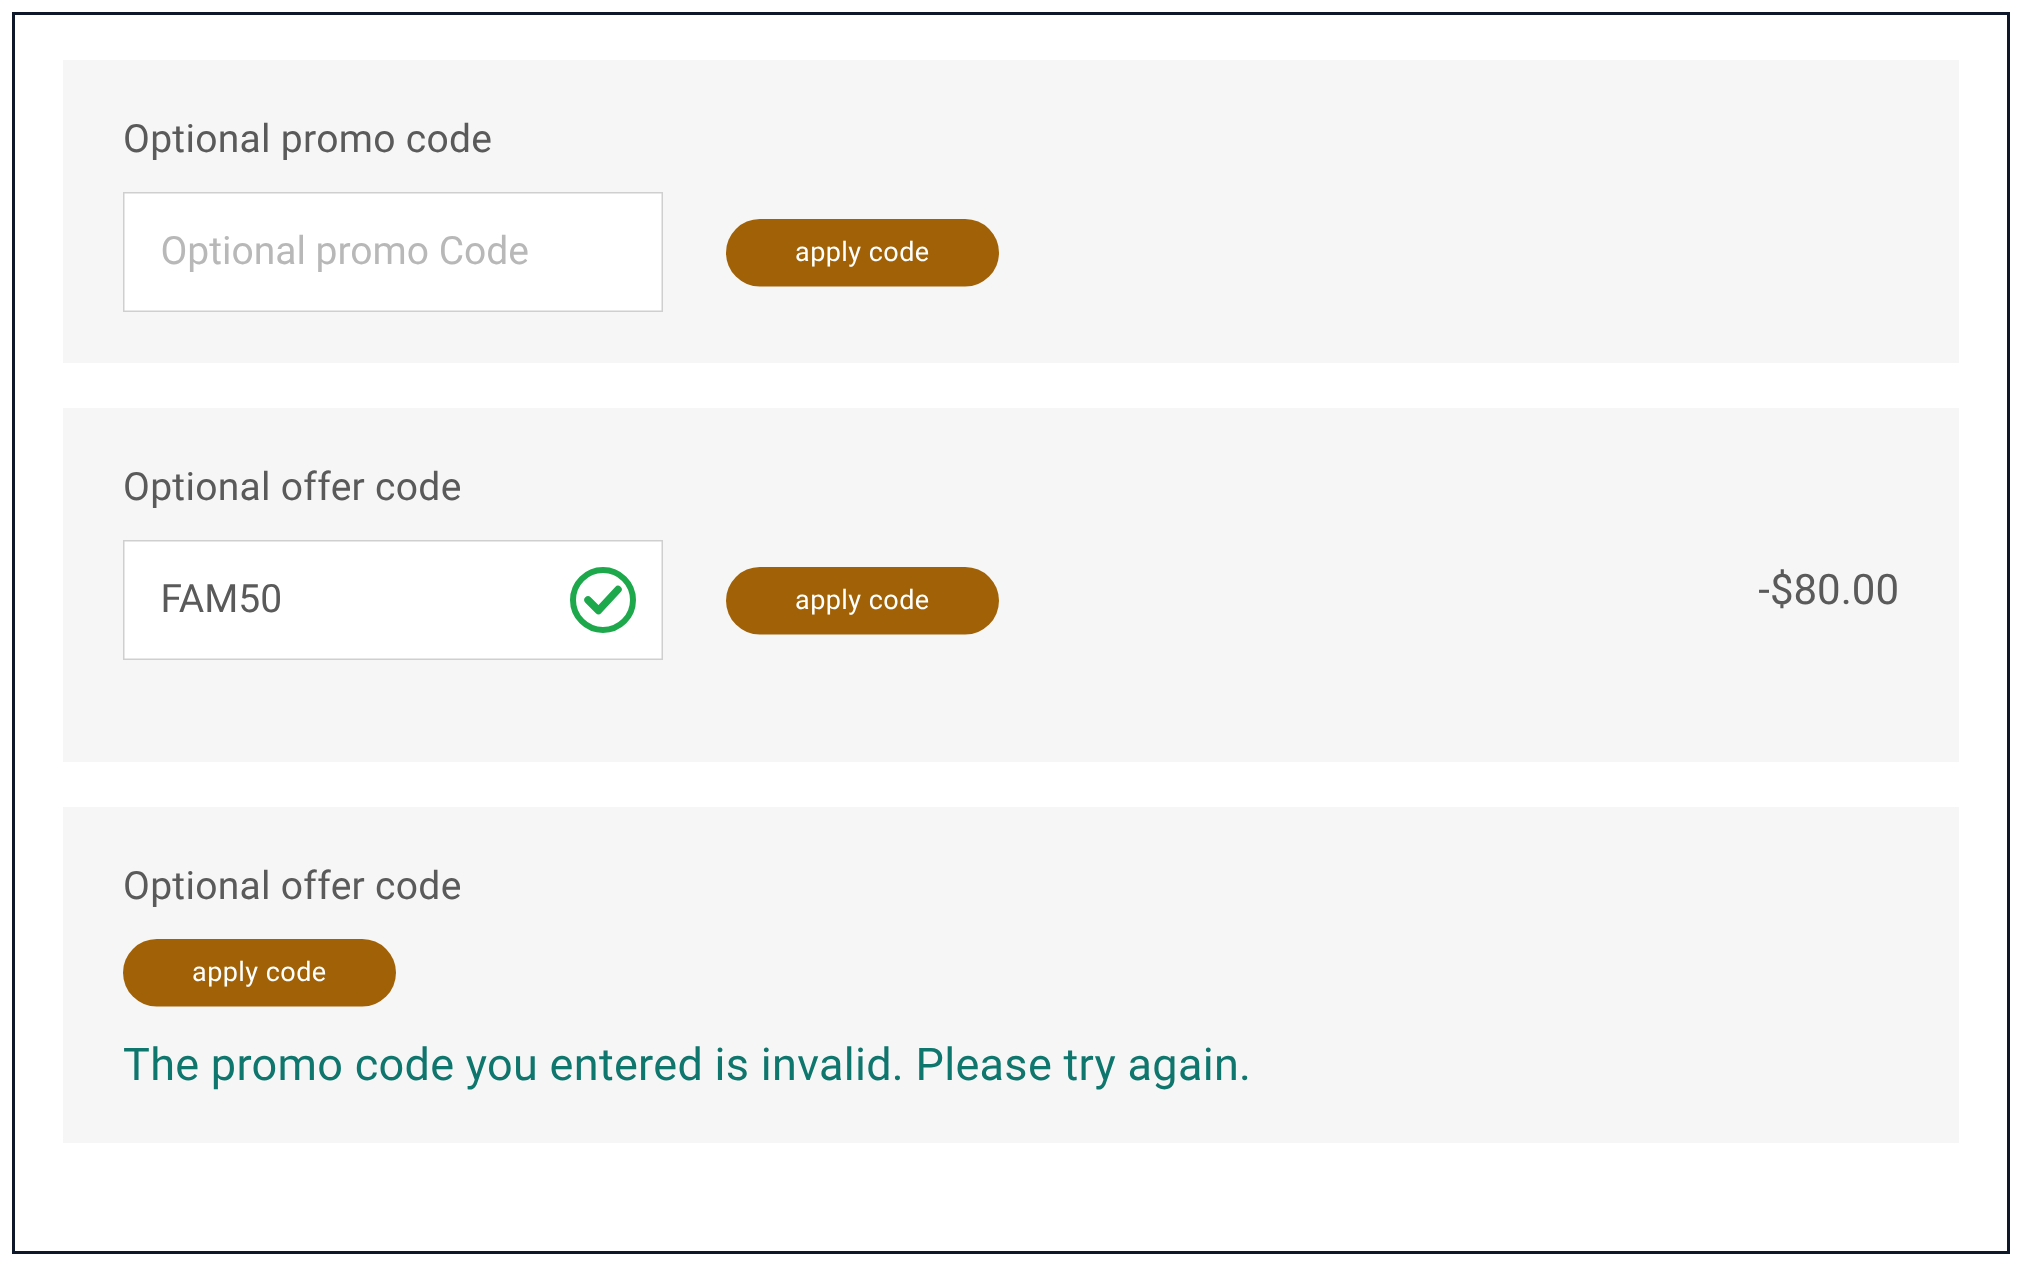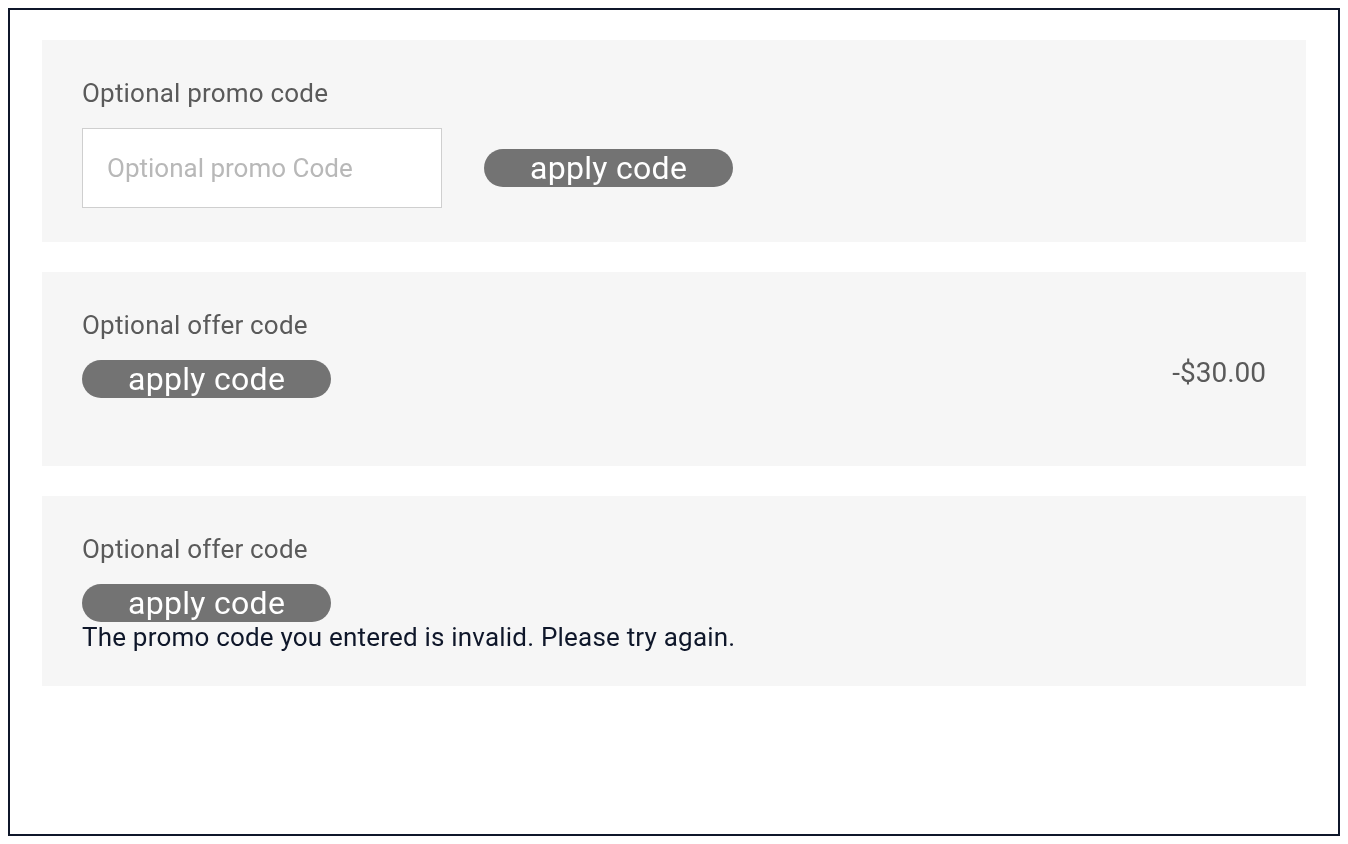--- a/index.html
+++ b/index.html
@@ -61,42 +61,43 @@
     }
     .status-icon {
       position: absolute;
       right: 16px;
       top: 50%;
       transform: translateY(-50%);
       width: 48px;
       height: 48px;
     }
     .apply-btn {
-      background: #737373;
+      background: #a16207;
       color: #ffffff;
       border: none;
       border-radius: 999px;
-      font-size: 32px;
-      padding: 0 46px;
+      font-size: 18px;
+      padding: 12px 46px;
       cursor: pointer;
       font-family: inherit;
       font-weight: 400;
       letter-spacing: 0.3px;
     }
     .discount-amount {
       position: absolute;
       right: 40px;
       top: 50%;
       transform: translateY(-40%);
       font-size: 28px;
       color: #5a5a5a;
     }
     .error-message {
-      font-size: 26px;
-      color: #0f172a;
+      font-size: 30px;
+      color: #0f766e;
+      margin-top: 22px;
       letter-spacing: 0.2px;
     }
     .section-valid {
       padding-bottom: 68px;
     }
   </style>
 </head>
 <body>
 
 <div class="outer-frame">
@@ -107,23 +108,32 @@
       <div class="input-wrap">
         <input type="text" class="code-input" placeholder="Optional promo Code" style="">
       </div>
       <button class="apply-btn">apply code</button>
     </div>
   </div>
 
   <div class="code-section section-valid">
     <div class="section-label">Optional offer code</div>
     <div class="input-row">
+      <div class="input-wrap">
+        <input type="text" class="code-input" value="FAM50" style="">
+        <span class="status-icon">
+          <svg viewBox="0 0 48 48" width="48" height="48">
+            <circle cx="24" cy="24" r="20" fill="none" stroke="#1ea84c" stroke-width="4"></circle>
+            <path d="M14 24 L21 31 L34 17" fill="none" stroke="#1ea84c" stroke-width="5" stroke-linecap="round" stroke-linejoin="round"></path>
+          </svg>
+        </span>
+      </div>
       <button class="apply-btn">apply code</button>
     </div>
-    <div class="discount-amount">-$30.00</div>
+    <div class="discount-amount">-$80.00</div>
   </div>
 
   <div class="code-section">
     <div class="section-label">Optional offer code</div>
     <div class="input-row">
       <button class="apply-btn">apply code</button>
     </div>
     <div class="error-message">The promo code you entered is invalid. Please try again.</div>
   </div>
 

